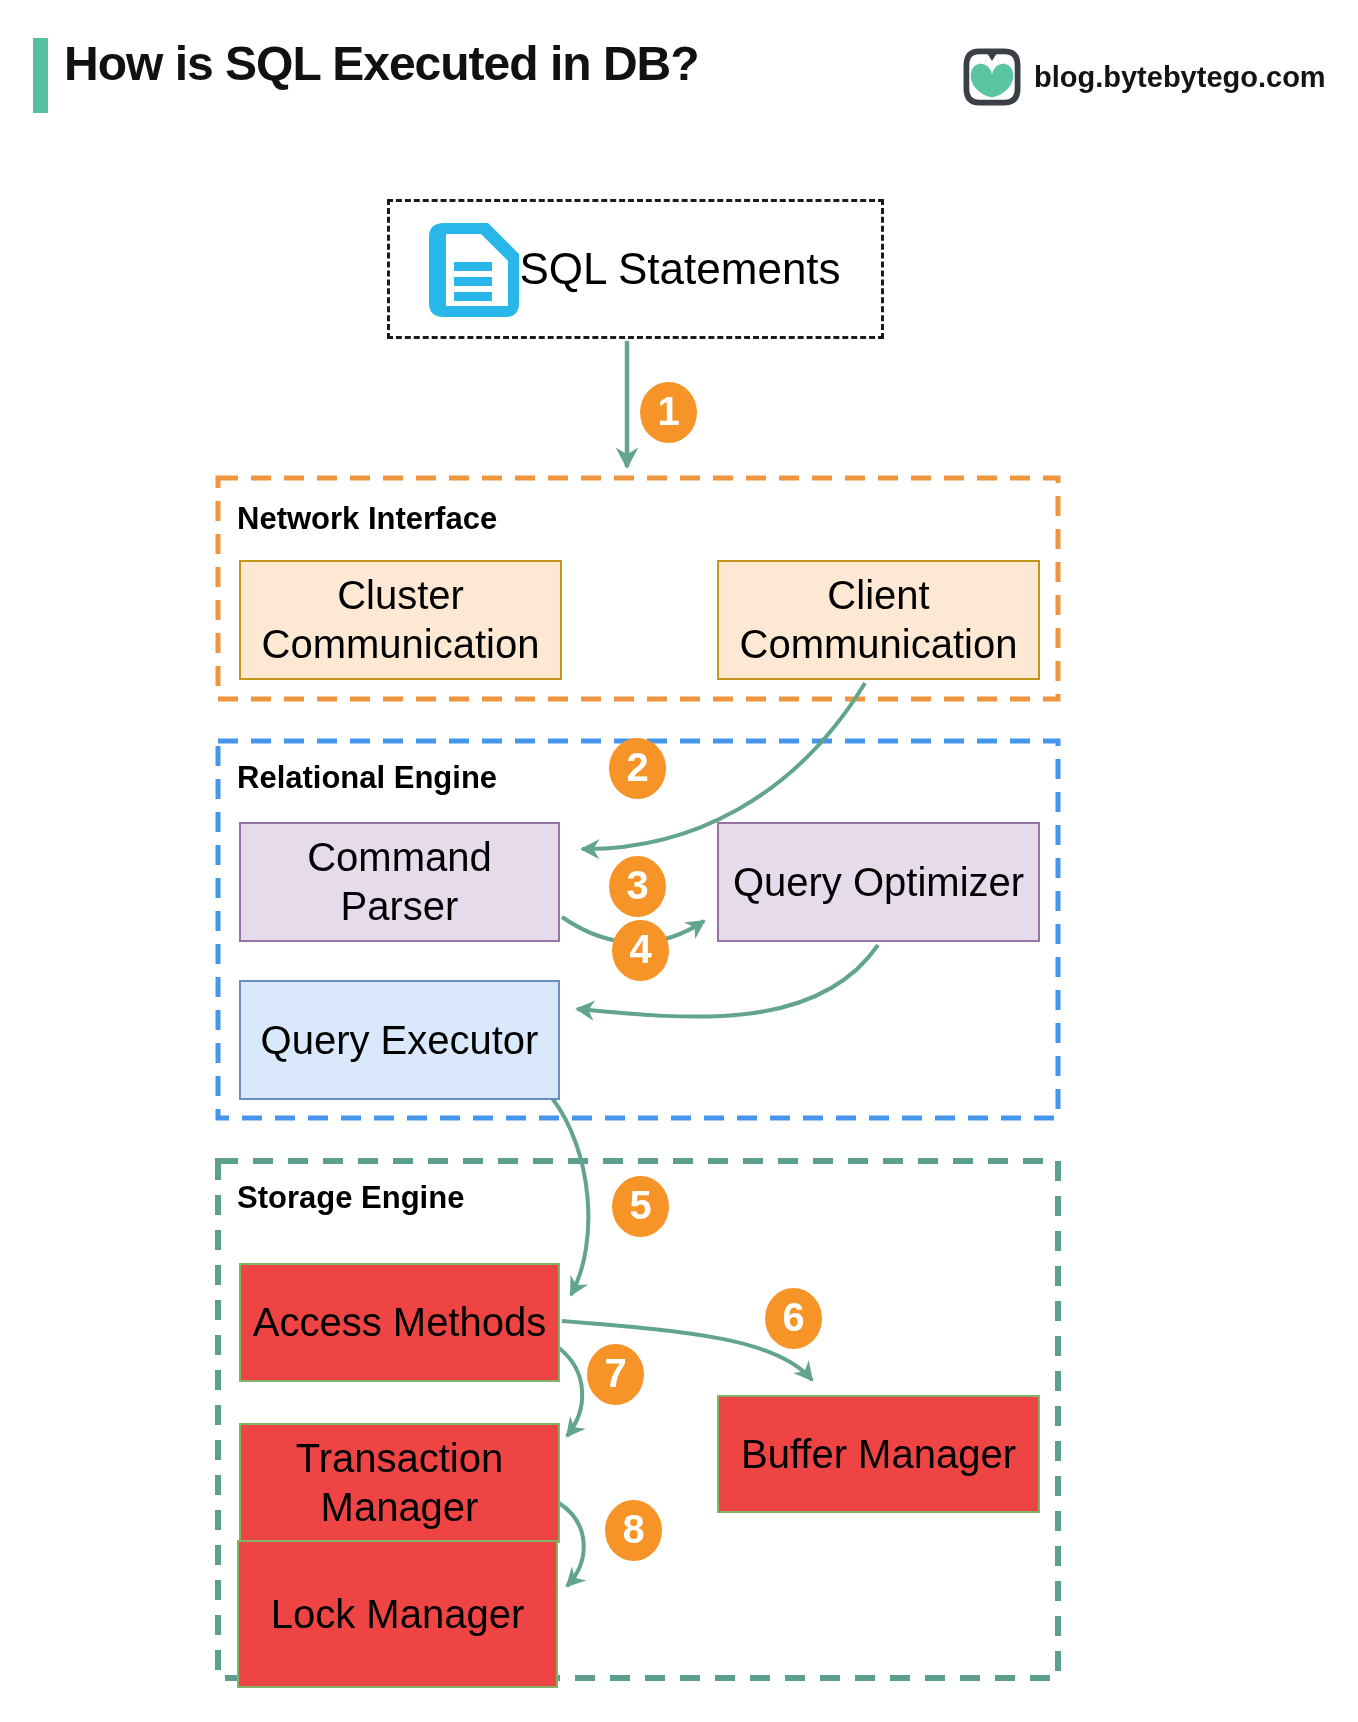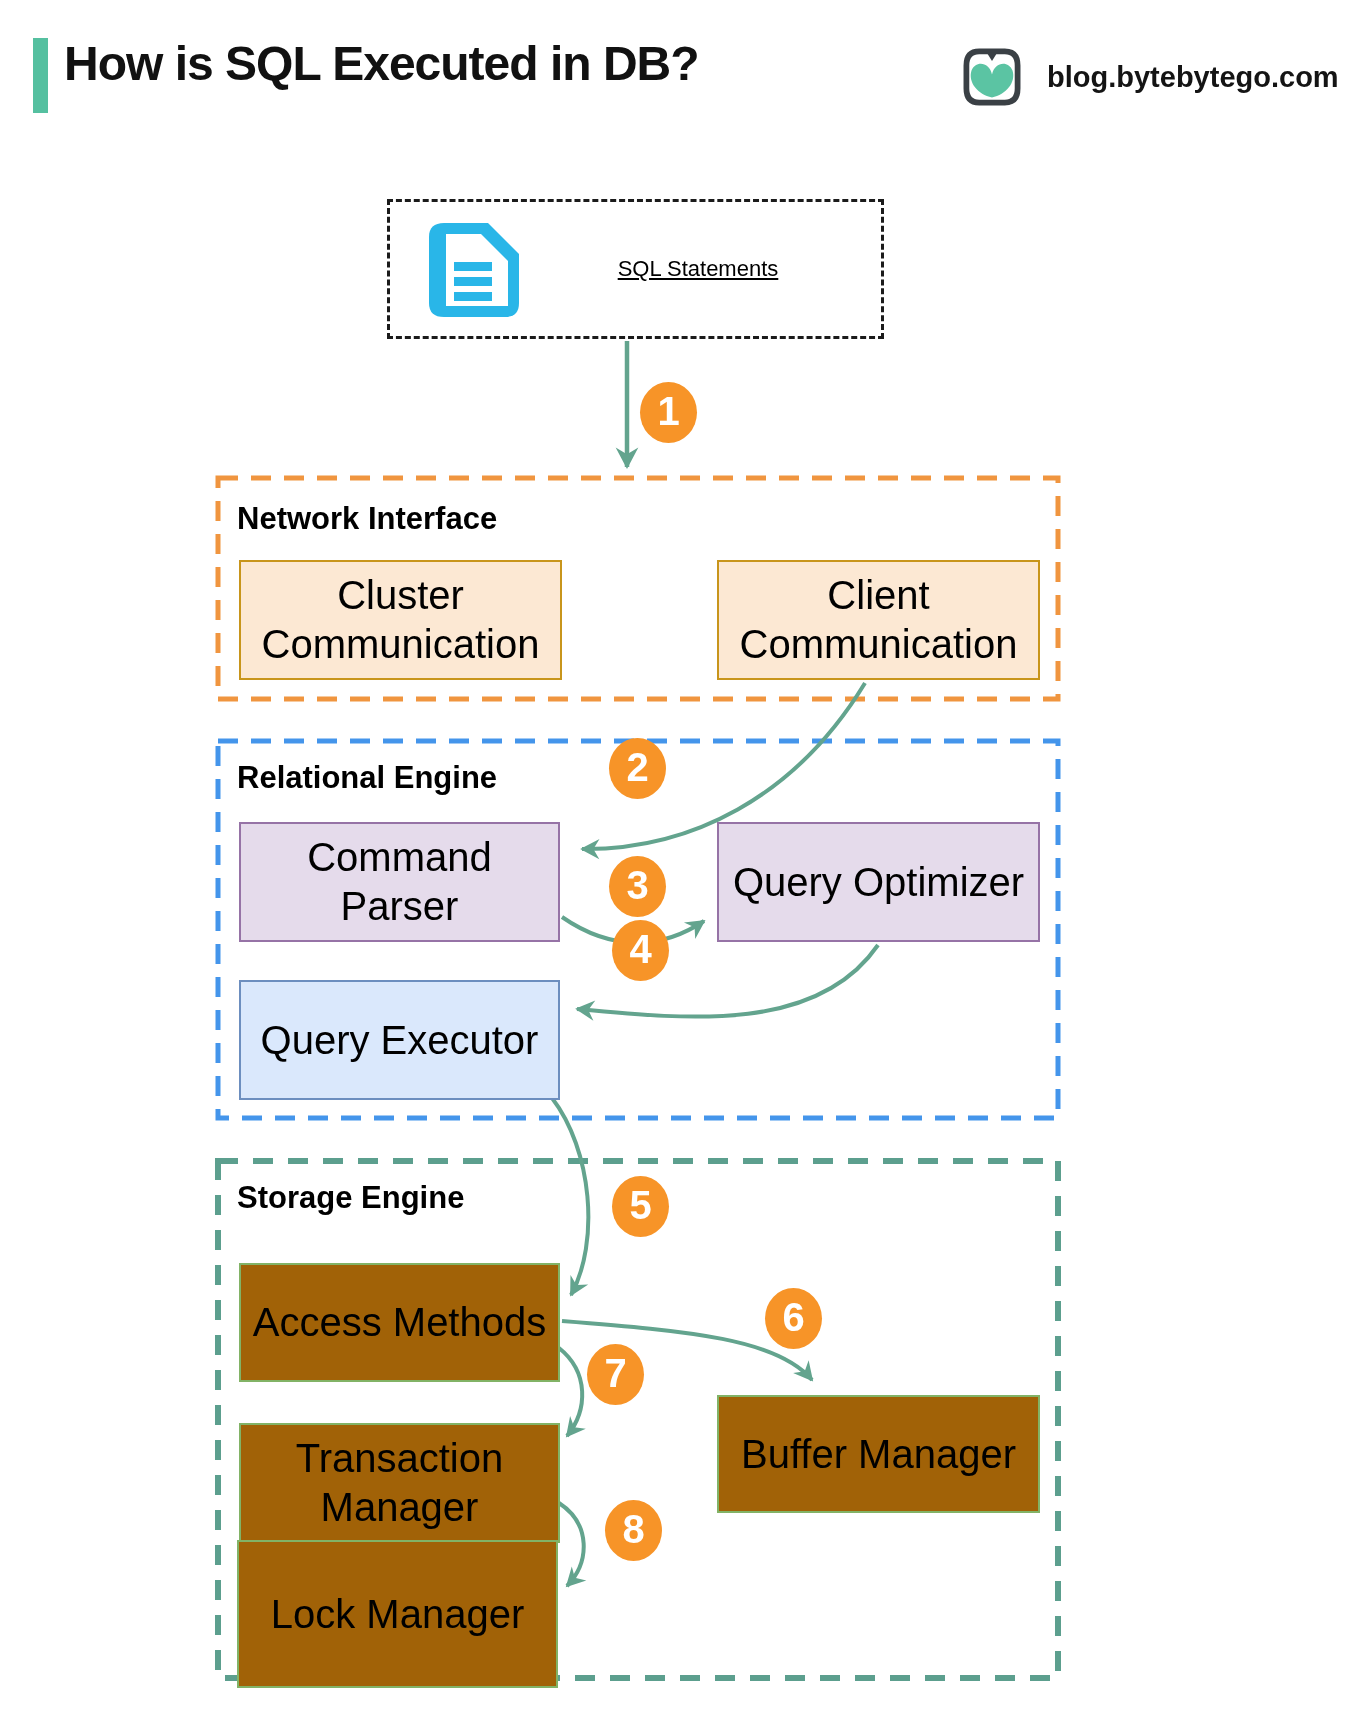--- a/index.html
+++ b/index.html
@@ -3,41 +3,41 @@
 <meta charset="utf-8">
 <style>
   html,body {margin:0; padding:0; background:#ffffff;}
   .canvas {
     position:relative; width:1358px; height:1722px; background:#ffffff;
     font-family:"Liberation Sans", sans-serif; color:#000; overflow:hidden;
   }
   .accent-bar {position:absolute; left:33px; top:38px; width:15px; height:75px; background:#55C0A0;}
   .title {position:absolute; left:64px; top:36px; margin:0; font-size:48px; font-weight:bold;
           color:#111; letter-spacing:-1px; white-space:nowrap;}
-  .brand {position:absolute; left:960px; top:44px; height:66px; display:flex; align-items:center; gap:23px;}
+  .brand {position:absolute; left:960px; top:44px; height:66px; display:flex; align-items:center; gap:10px;}
   .brand svg {width:64px; height:64px; display:block;}
   .brand-text {font-size:29px; font-weight:bold; color:#141414; white-space:nowrap;}
 
   .layer {position:absolute; left:0; top:0; pointer-events:none;}
 
   .source-box {position:absolute; left:387px; top:199px; width:497px; height:140px;
                border:3px dashed #1b1b1b; box-sizing:border-box; background:#fff;}
   .doc-icon {position:absolute; left:424px; top:220px; width:98px; height:100px;}
-  .source-label {position:absolute; left:528px; top:199px; width:340px; height:140px;
-                 display:flex; align-items:center; justify-content:center; font-size:22px;text-decoration:underline;}
+  .source-label {position:absolute; left:510px; top:199px; width:340px; height:140px;
+                 display:flex; align-items:center; justify-content:center; font-size:44px;}
 
   .section-label {position:absolute; font-size:31px; font-weight:bold; white-space:nowrap;}
 
   .box {position:absolute; display:flex; align-items:center; justify-content:center;
         text-align:center; font-size:40px; line-height:1.22; border:2px solid;
         box-sizing:border-box; padding:0 2px;}
   .box.orange {background:#FCE8D3; border-color:#C8951B;}
   .box.purple {background:#E5DBEB; border-color:#9673A6;}
   .box.blue   {background:#DAE8FC; border-color:#6C8EBF;}
-  .box.green  {background:#a16207; border-color:#82B366;}
+  .box.green  {background:#ef4444; border-color:#82B366;}
 
   .badge {position:absolute; width:57px; height:61px; border-radius:50%;
           background:#F79428; color:#fff; font-size:40px; font-weight:bold;
           display:flex; align-items:center; justify-content:center; padding-bottom:2px; box-sizing:border-box;}
 </style>
 </head>
 <body>
 
 <div class="canvas">
 

